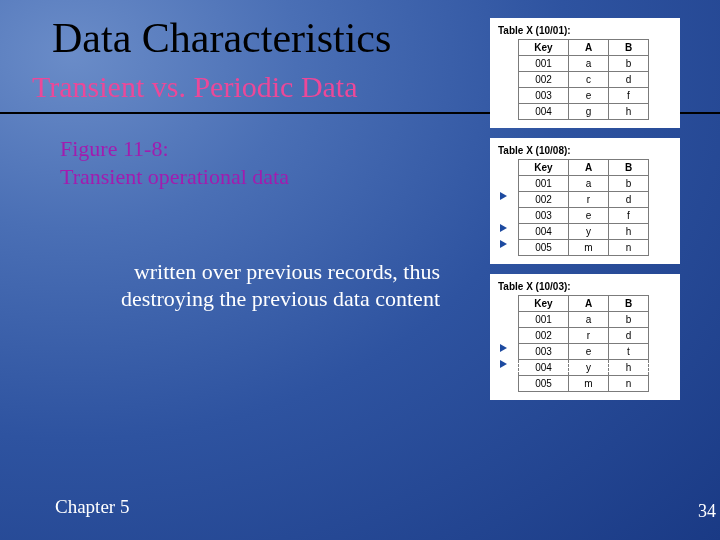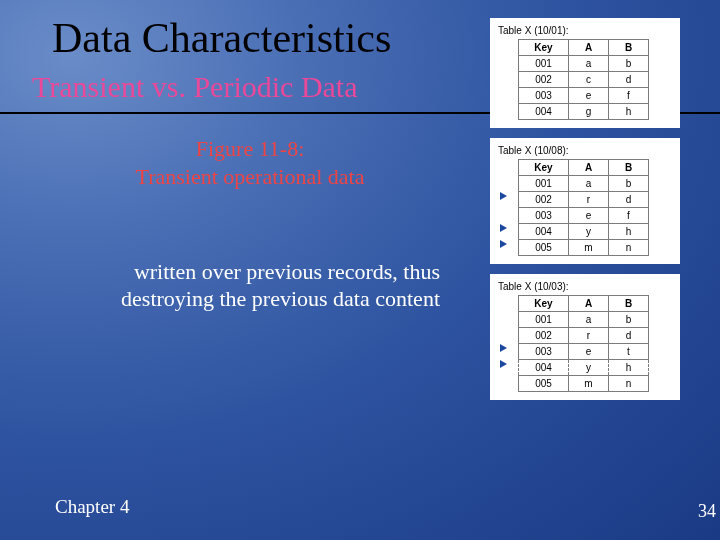--- a/index.html
+++ b/index.html
@@ -33,23 +33,23 @@
     left: 0;
     width: 720px;
     height: 2px;
     background: #000;
   }
   .figure-caption {
     position: absolute;
     top: 135px;
     left: 60px;
     width: 380px;
-    text-align: center;
+    text-align: left;
     font-size: 22px;
-    color: #ef4444;
+    color: #a21caf;
     line-height: 1.25;
   }
   .body-text {
     position: absolute;
     top: 230px;
     left: 60px;
     width: 380px;
     text-align: right;
     font-size: 22px;
     color: #fff;
@@ -73,21 +73,21 @@
     position: absolute;
     top: 18px;
     right: 40px;
     width: 190px;
     background: #fff;
   }
   .tbl-wrap { padding: 4px 4px 8px 4px; background: #fff; }
   .tbl-caption {
     font-family: Arial, Helvetica, sans-serif;
     font-size: 10px;
-    font-weight: normal;
+    font-weight: bold;
     color: #000;
     padding: 3px 4px 3px 4px;
   }
   .tbl {
     margin-left: 24px;
     border-collapse: collapse;
     font-family: Arial, Helvetica, sans-serif;
     font-size: 10px;
     color: #000;
     background: #fff;
@@ -244,14 +244,14 @@
             <td class="col">m</td>
             <td class="col">n</td>
           </tr>
         </tbody>
       </table>
       <div class="marker" style="left: 10px; top: 70px;"></div>
       <div class="marker" style="left: 10px; top: 86px;"></div>
     </div>
   </div>
 
-<div class="footer-left">Chapter 4</div>
+<div class="footer-left">Chapter 5</div>
 <div class="footer-right">34</div>
 
 </body></html>

